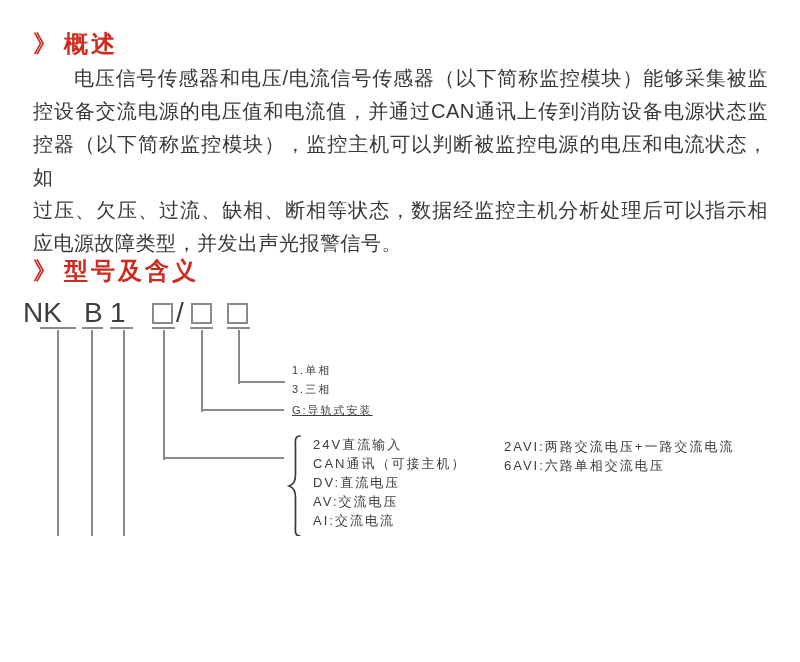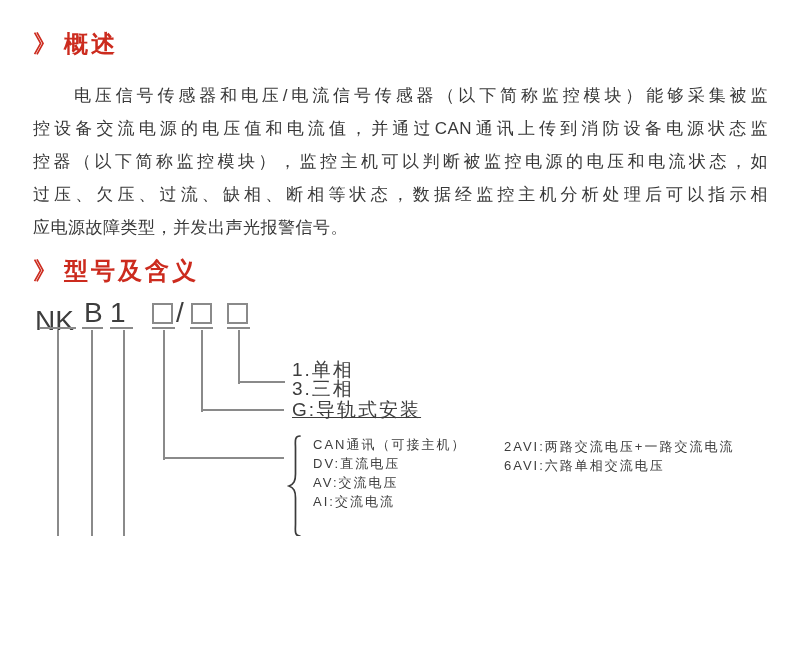--- a/index.html
+++ b/index.html
@@ -22,22 +22,22 @@
   .sec-heading{
     position:absolute;left:33px;
     color:var(--accent-red);
     font-size:24px;font-weight:bold;
     letter-spacing:3px;line-height:30px;white-space:nowrap;
   }
   .sec-heading .marker{margin-right:7px;letter-spacing:0;}
 
   
   .para{
-    position:absolute;left:33px;top:79px;width:735px;
-    font-size:17px;line-height:33px;color:var(--text-body);
+    position:absolute;left:33px;top:62px;width:735px;
+    font-size:20px;line-height:33px;color:var(--text-body);
     letter-spacing:0.5px;
   }
   .para .ln{text-align:justify;text-align-last:justify;}
   .para .ln.first{text-indent:41px;}
   .para .ln.last{text-align:right;text-align-last:left;}
 
   
   .mchar{
     position:absolute;top:299px;
     font-size:28px;line-height:28px;color:var(--text-dark);
@@ -49,21 +49,21 @@
   }
 
   
   .ul{position:absolute;top:327px;height:0;border-top:2px solid var(--line-gray);}
   .vline{position:absolute;top:330px;width:0;border-left:2px solid var(--line-gray);}
   .hline{position:absolute;height:0;border-top:2px solid var(--line-gray);}
 
   
   .lbl{
     position:absolute;
-    font-size:19px;line-height:18px;color:var(--text-dark);
+    font-size:11px;line-height:18px;color:var(--text-dark);
     letter-spacing:2px;white-space:nowrap;
   }
   .lbl-list{position:absolute;font-size:13px;color:var(--text-dark);letter-spacing:2px;white-space:nowrap;}
   .lbl-list .item{line-height:19px;}
 
   .brace{position:absolute;left:286px;top:434px;}
 </style>
 </head>
 <body>
 
@@ -78,21 +78,21 @@
     <div class="ln">控设备交流电源的电压值和电流值，并通过CAN通讯上传到消防设备电源状态监</div>
     <div class="ln">控器（以下简称监控模块），监控主机可以判断被监控电源的电压和电流状态，如</div>
     <div class="ln">过压、欠压、过流、缺相、断相等状态，数据经监控主机分析处理后可以指示相</div>
     <div class="ln last">应电源故障类型，并发出声光报警信号。</div>
   </div>
 
   <div class="sec-heading" style="top:256px;">
     <span class="marker">》</span><span>型号及含义</span>
   </div>
 
-  <div class="mchar" style="left:35px;margin-top:8px;">NK</div>
+  <div class="mchar" style="left:23px;">NK</div>
   <div class="mchar" style="left:84px;">B</div>
   <div class="mchar" style="left:110px;">1</div>
   <div class="mbox" style="left:152px;"></div>
   <div class="mchar" style="left:176px;">/</div>
   <div class="mbox" style="left:191px;"></div>
   <div class="mbox" style="left:227px;"></div>
 
   <div class="ul" style="left:40px;width:36px;"></div>
   <div class="ul" style="left:82px;width:21px;"></div>
   <div class="ul" style="left:110px;width:23px;"></div>
@@ -119,20 +119,21 @@
 
   <div class="lbl" style="left:292px;top:401px;text-decoration:underline;">G:导轨式安装</div>
 
   <div class="brace">
     <svg width="16" height="104" viewBox="0 0 16 104" xmlns="http://www.w3.org/2000/svg">
       <path d="M 14 2 C 8 2 9.5 8 9.5 14 L 9.5 40 C 9.5 47 8 50 3 52 C 8 54 9.5 57 9.5 64 L 9.5 90 C 9.5 96 8 102 14 102" fill="none" stroke="#3a3a3a" stroke-width="1.7" stroke-linecap="round"></path>
     </svg>
   </div>
 
   <div class="lbl-list" style="left:313px;top:435px;">
+    <div class="item">24V直流输入</div>
     <div class="item">CAN通讯（可接主机）</div>
     <div class="item">DV:直流电压</div>
     <div class="item">AV:交流电压</div>
     <div class="item">AI:交流电流</div>
   </div>
 
   <div class="lbl-list" style="left:504px;top:437px;">
     <div class="item">2AVI:两路交流电压+一路交流电流</div>
     <div class="item">6AVI:六路单相交流电压</div>
   </div>

